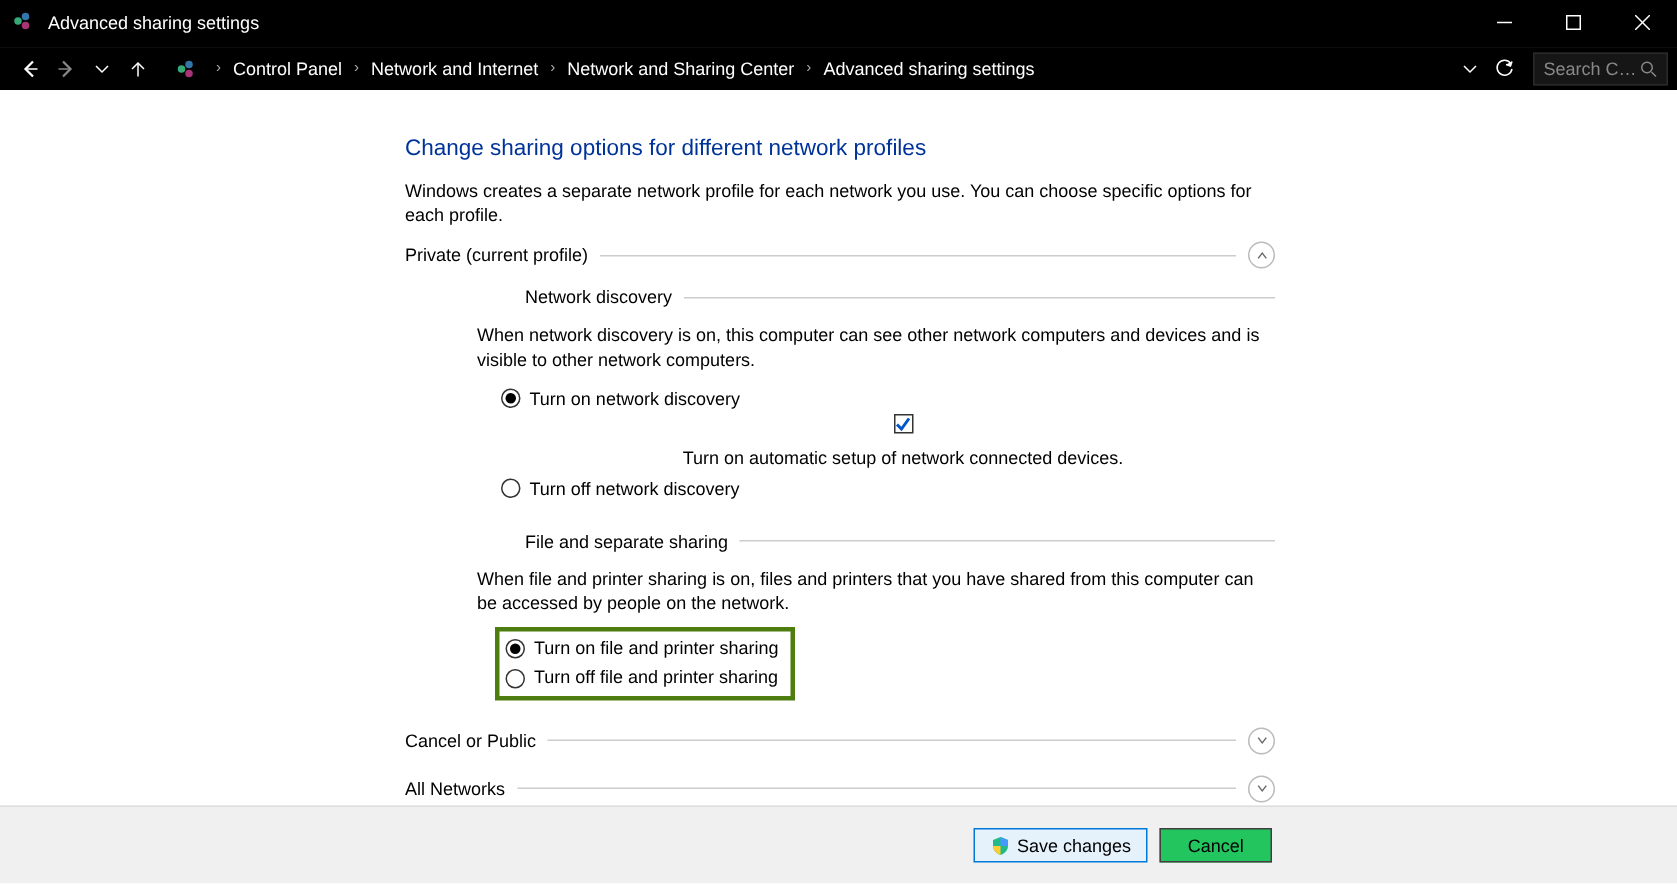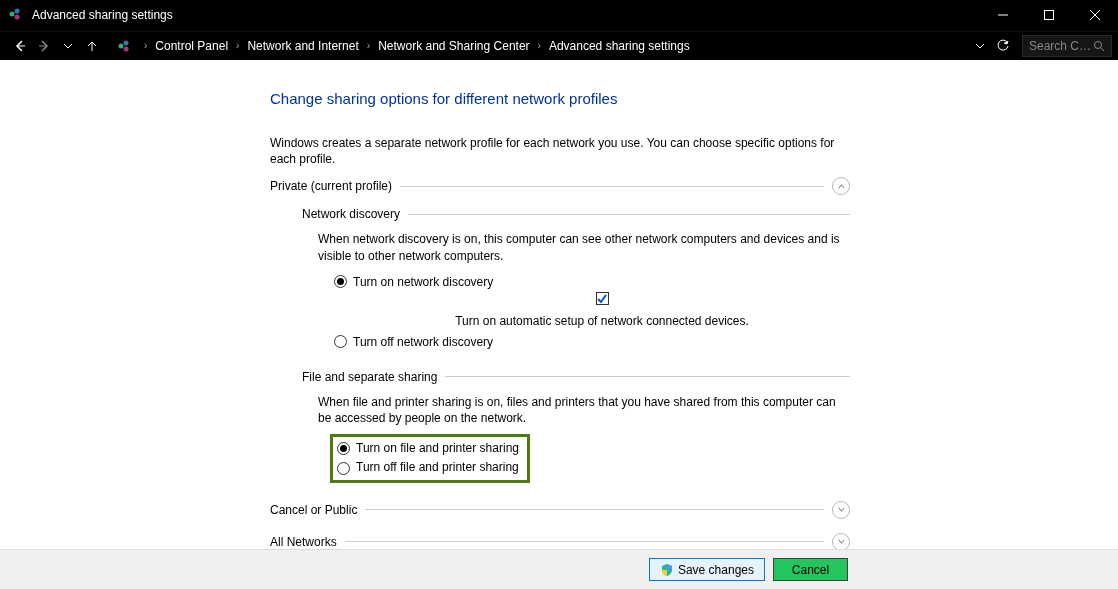--- a/index.html
+++ b/index.html
@@ -34,44 +34,44 @@
   .toolbar .search {
     background:#161616; height:22px; width:90px; display:flex; align-items:center;
     padding:0 6px; color:#888; margin-right:6px; border:1px solid #2a2a2a;
   }
   .toolbar .search span { flex:1; overflow:hidden; white-space:nowrap; text-overflow:ellipsis;}
   .content {
     position:absolute; top:60px; bottom:40px; left:0; right:0;
     overflow:hidden; background:#fff;
   }
   .inner { width:580px; margin-left:270px; padding-top:30px; }
-  h1 { color:#003399; font-weight:normal; font-size:15px; margin:0 0 28px 0; }
+  h1 { color:#003399; font-weight:normal; font-size:15px; margin:0 0 12px 0; }
   .desc { font-size:12px; line-height:1.35; }
   .section { margin-top:10px; }
   .section-head { display:flex; align-items:center; gap:8px; cursor:default;text-align:right;}
   .section-head .label { white-space:nowrap; }
   .section-head .line { flex:1; height:1px; background:#ccc; }
   .chevron { width:18px; height:18px; border:1px solid #bbb; border-radius:50%; display:flex; align-items:center; justify-content:center;}
   .chevron svg { width:9px; height:9px; stroke:#666; fill:none; }
   .sub { margin-left:32px; }
-  .sub-head { display:flex; align-items:center; gap:8px; margin-top:12px;}
+  .sub-head { display:flex; align-items:center; gap:8px; margin-top:12px;margin-left:48px;}
   .sub-head .label { white-space:nowrap; }
   .sub-head .line { flex:1; height:1px; background:#ccc; }
   .sub-desc { margin:10px 0 8px 16px; line-height:1.35; }
   .radio, .check { display:flex; align-items:center; gap:6px; margin-left:32px; line-height:1.7;}
   .radio .ctrl, .check .ctrl { width:13px; height:13px; flex-shrink:0; display:inline-flex; align-items:center; justify-content:center;}
   .radio .ctrl { border:1px solid #333; border-radius:50%; }
   .radio .ctrl.on::after { content:''; width:7px; height:7px; background:#000; border-radius:50%; display:block;}
   .check .ctrl { border:1px solid #333; }
   .check .ctrl.on svg { width:10px; height:10px; stroke:#0055cc; fill:none; stroke-width:2;}
   .sub .check { margin-left:52px;flex-direction:column; }
   .highlight { border:3px solid #4d7c0f; margin-left:28px; padding:2px 0 2px 0; width:200px; margin-top:2px;}
   .highlight .radio { margin-left:4px; line-height:1.6;}
   .footer {
-    position:absolute; left:0; right:0; bottom:0; height:40px;
+    position:absolute; left:0; right:0; bottom:0; height:52px;
     background:#f0f0f0; border-top:1px solid #ddd;
     display:flex; align-items:center; justify-content:flex-end; gap:8px;
     padding-right:270px;
   }
   .btn { height:23px; min-width:75px; background:#22c55e; border:1px solid #404040; font-size:12px; font-family:inherit; display:flex; align-items:center; justify-content:center; gap:4px; padding:0 10px;}
   .btn.primary { border:1px solid #0078d7; background:#e5f1fb; }
   .shield { width:14px; height:14px; }
 </style>
 </head>
 <body>

